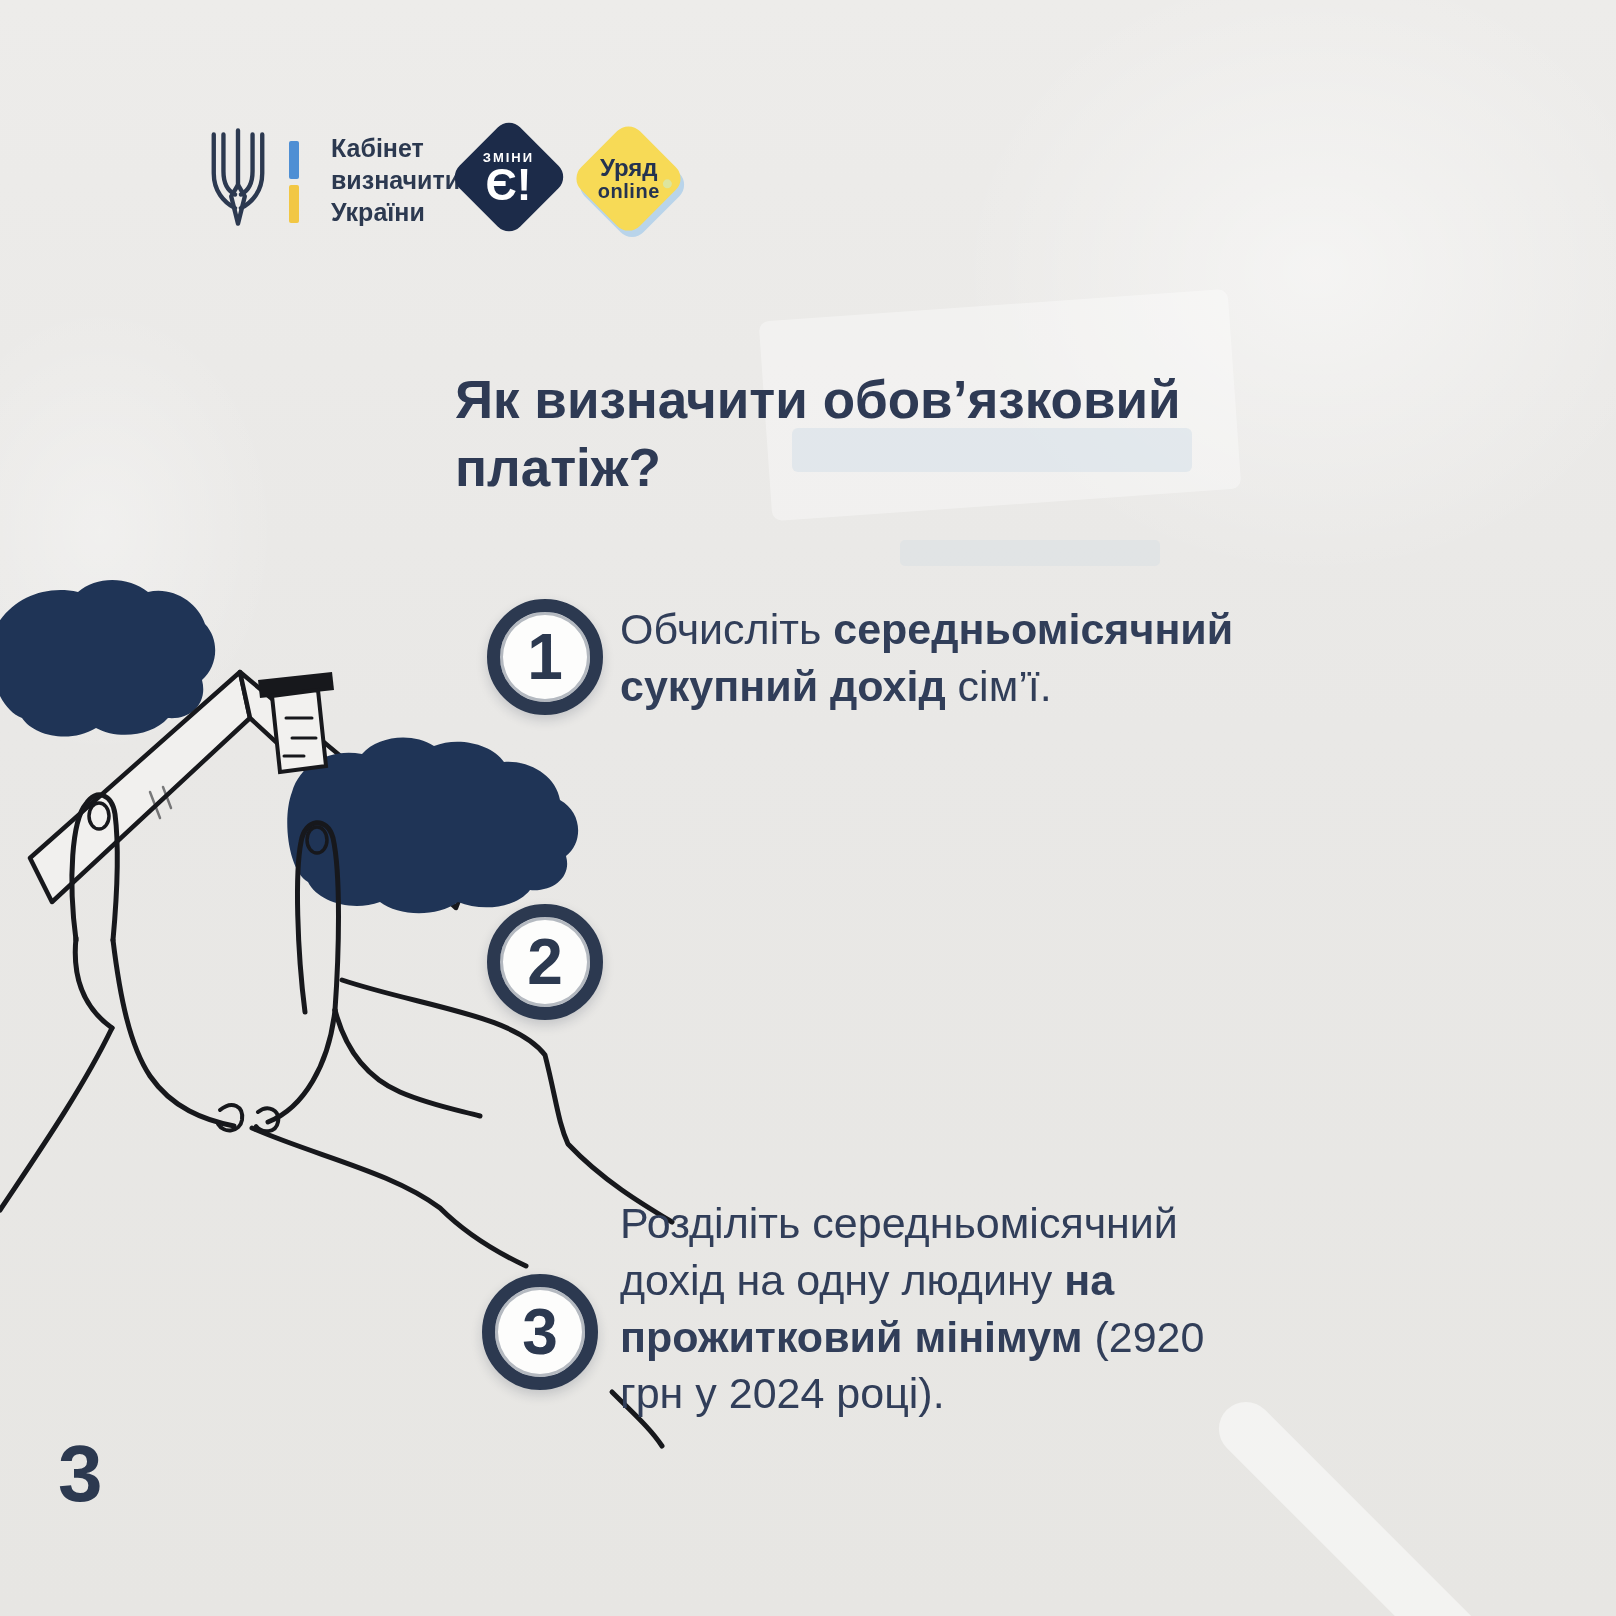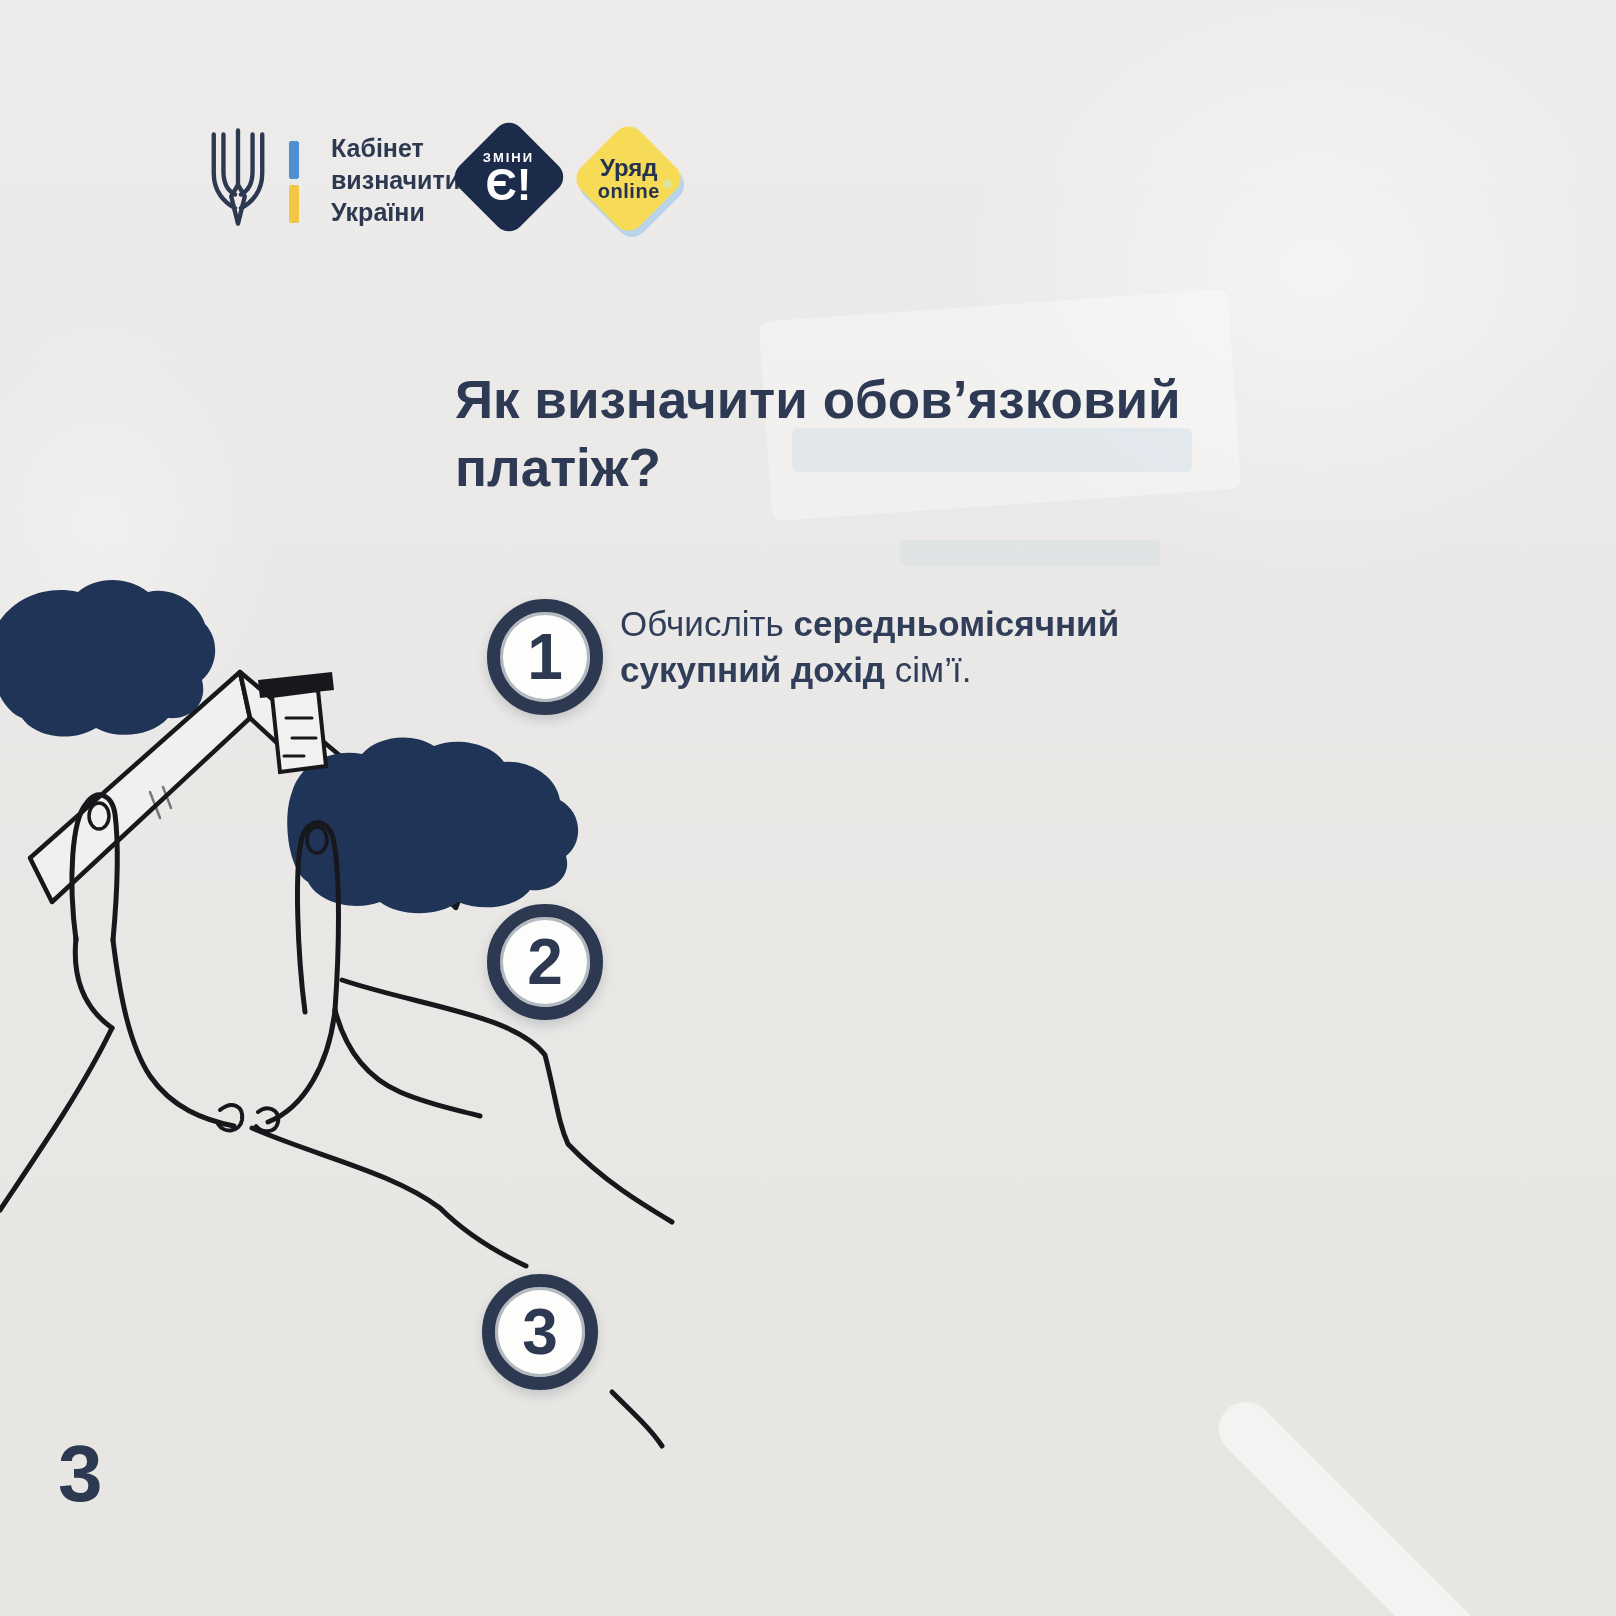--- a/index.html
+++ b/index.html
@@ -44,21 +44,21 @@
     font-size:53px;line-height:1.3;font-weight:800;color:#2e3a54;white-space:pre-line;}
   
   .step-circle{position:absolute;width:90px;height:90px;border-radius:50%;
     background:#fdfdfc;border:13px solid #2c3950;z-index:3;
     box-shadow:inset 0 0 0 3px rgba(44,57,80,.35),0 5px 12px rgba(30,40,60,.18);
     display:flex;align-items:center;justify-content:center;}
   .step-circle span{font-size:64px;font-weight:800;color:#2c3950;}
   .circle-1{left:487px;top:599px;}
   .circle-2{left:487px;top:904px;}
   .circle-3{left:482px;top:1274px;}
-  .step-text{position:absolute;width:800px;z-index:3;font-size:35px;line-height:1.32;
+  .step-text{position:absolute;width:800px;z-index:3;font-size:43px;line-height:1.32;
     font-weight:500;color:#313e59;white-space:pre-line;}
   .step-text b{font-weight:800;}
   .text-1{left:620px;top:601px;}
   .text-2{left:620px;top:852px;}
   .text-3{left:620px;top:1195px;}
   
   .page-number{position:absolute;left:58px;top:1428px;z-index:3;
     font-size:80px;font-weight:800;color:#2c3950;}
   
   .illustration{position:absolute;left:0;top:560px;z-index:2;}
@@ -171,16 +171,20 @@
   <div class="step-text text-1"><span>Обчисліть </span><b>середньомісячний
 сукупний дохід</b><span> сім’ї.</span></div>
 
   <div class="step-circle circle-2">
     <span>2</span>
   </div>
 
   <div class="step-circle circle-3">
     <span>3</span>
   </div>
+  <div class="step-text text-3"><span>Розділіть середньомісячний
+дохід на одну людину </span><b>на
+прожитковий мінімум</b><span> (2920
+грн у 2024 році).</span></div>
 
   <div class="page-number">3</div>
 
 </div>
 
 </body></html>

